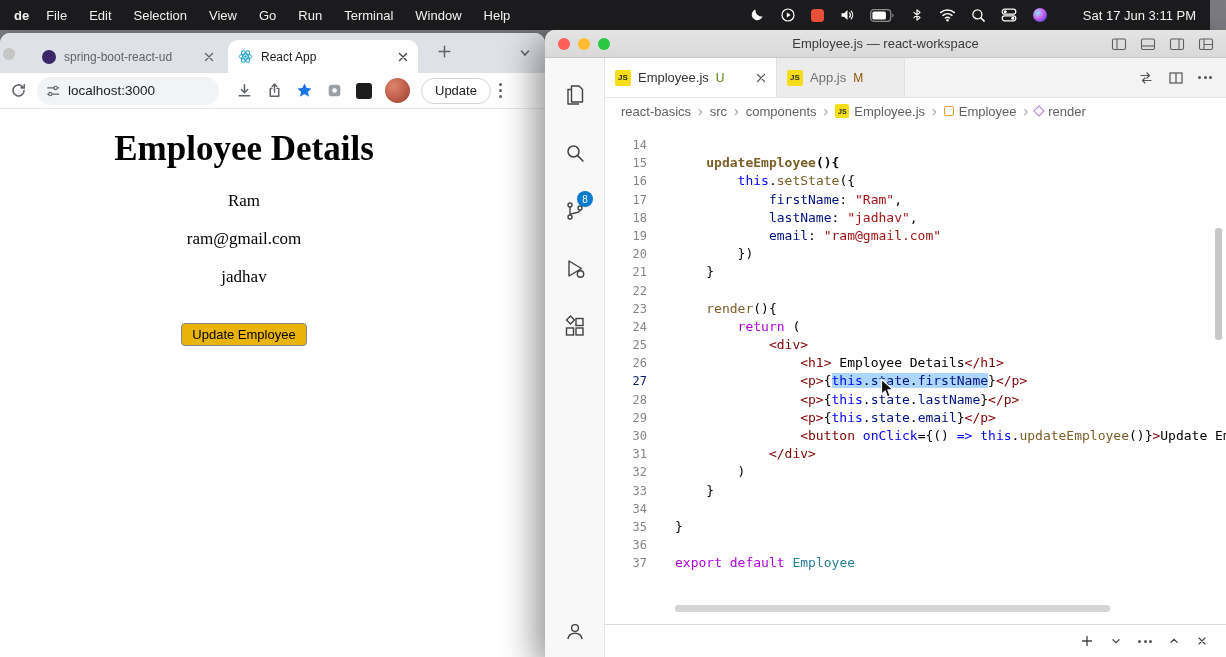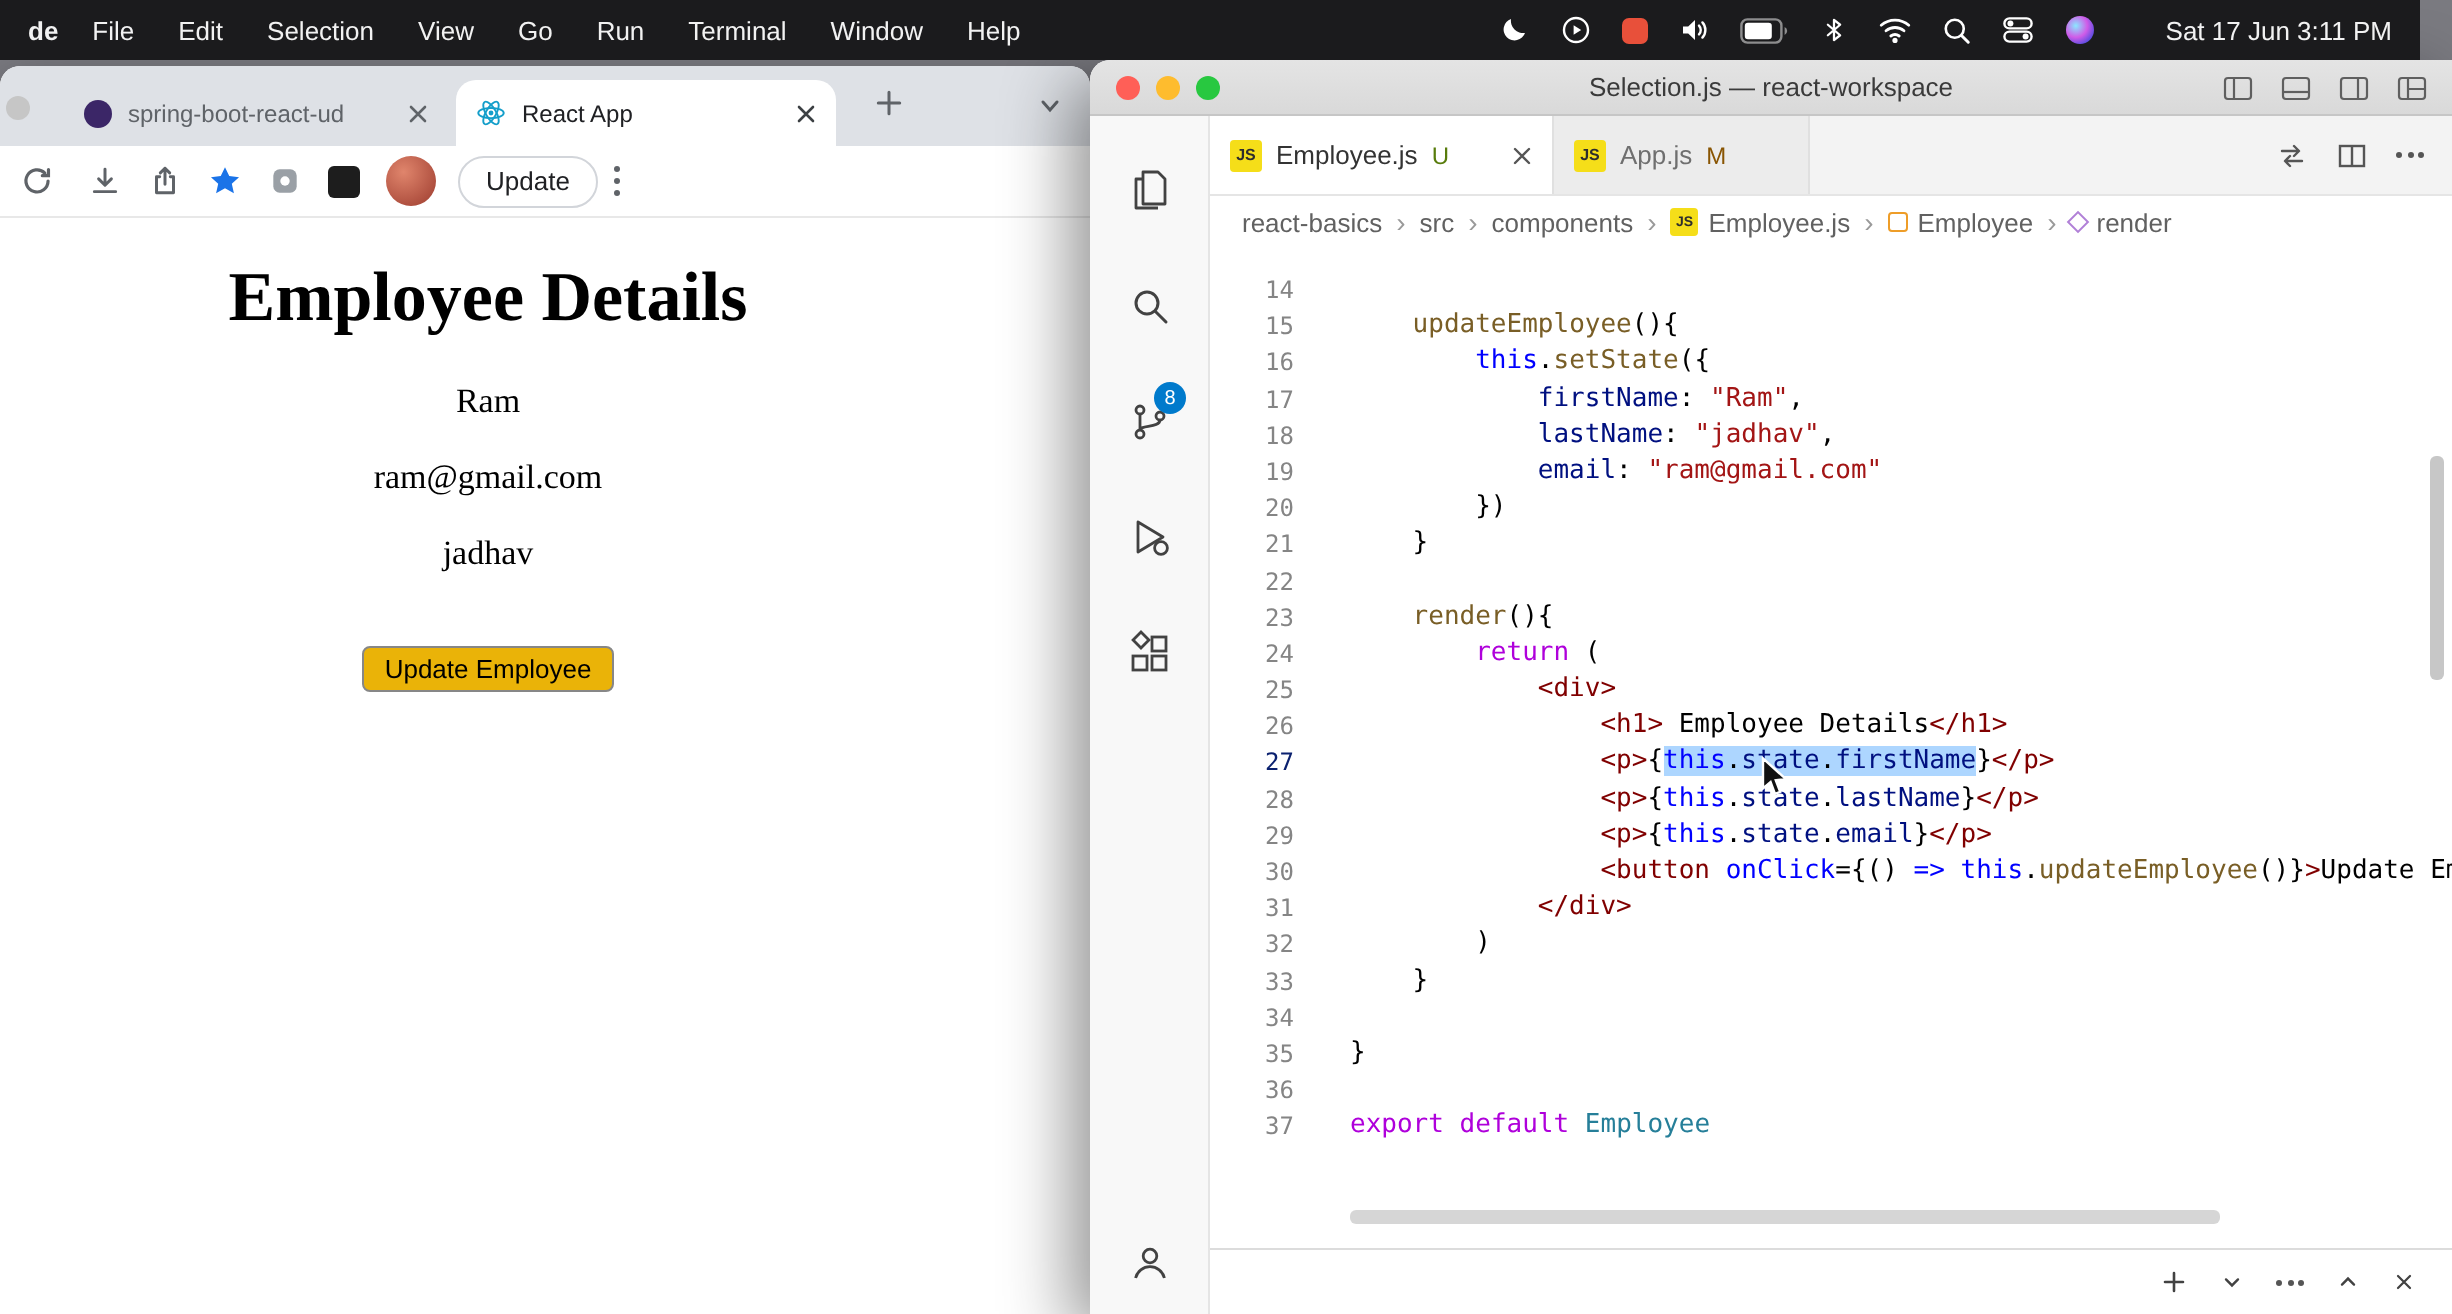--- a/index.html
+++ b/index.html
@@ -219,20 +219,30 @@
       </span>
   </div>
 
   <div class="br-toolbar">
     <span>
         <svg width="17" height="17" viewBox="0 0 16 16" fill="none" stroke="#5f6368" stroke-width="1.5" stroke-linecap="round">
           <path d="M13.2 8a5.2 5.2 0 1 1-1.5-3.7"></path>
           <path d="M13.4 2.6v2.9h-2.9"></path>
         </svg>
       </span>
+    <div class="omnibox">
+      <span>
+          <svg width="14" height="14" viewBox="0 0 16 16" stroke="#5f6368" stroke-width="1.3" stroke-linecap="round">
+            <path d="M2 4.5h7M13.5 4.5h1M2 11.5h1M7.5 11.5h7" fill="none"></path>
+            <circle cx="11" cy="4.5" r="1.9" fill="none"></circle>
+            <circle cx="5" cy="11.5" r="1.9" fill="none"></circle>
+          </svg>
+        </span>
+      <span class="omnibox-text">localhost:3000</span>
+    </div>
     <div class="tb-icons">
       <span>
           <svg width="17" height="17" viewBox="0 0 16 16" fill="none" stroke="#5f6368" stroke-width="1.4" stroke-linecap="round" stroke-linejoin="round">
             <path d="M8 2.5v7M5 7l3 3 3-3M3 13h10"></path>
           </svg>
         </span>
       <span>
           <svg width="17" height="17" viewBox="0 0 16 16" fill="none" stroke="#5f6368" stroke-width="1.4" stroke-linecap="round" stroke-linejoin="round">
             <path d="M5.5 6H4v7.5h8V6h-1.5M8 9.5V2M5.8 4.2L8 2l2.2 2.2"></path>
           </svg>
@@ -274,21 +284,21 @@
   </div>
 </div>
 
 <div class="vscode">
   <div class="vs-titlebar">
     <div class="traffic">
       <span class="tl red"></span>
       <span class="tl yellow"></span>
       <span class="tl green"></span>
     </div>
-    <span>Selection.js — react-workspace</span>
+    <span>Employee.js — react-workspace</span>
     <div class="vs-title-icons">
       <span>
           <svg width="16" height="16" viewBox="0 0 16 16" fill="none" stroke="currentColor" stroke-width="1.1">
             <rect x="1.5" y="3" width="13" height="10.5" rx="1.5"></rect>
             <path d="M6 3v10.5"></path>
           </svg>
         </span>
       <span>
           <svg width="16" height="16" viewBox="0 0 16 16" fill="none" stroke="currentColor" stroke-width="1.1">
             <rect x="1.5" y="3" width="13" height="10.5" rx="1.5"></rect>
@@ -405,21 +415,21 @@
           <span class="sym-class"></span>
           <span>Employee</span>
           <span class="bc-sep">›</span>
           <span class="sym-method"></span>
           <span>render</span>
         </div>
 
       <div class="vs-editor">
         <div>
             <div class="code-line"><span class="ln">14</span><span class="lc" style="padding-left: 0ch;"></span></div>
-            <div class="code-line"><span class="ln">15</span><span class="lc" style="padding-left: 4ch;"><span class="tok-fn">updateEmployee</span><span class="tok-pun">(){</span></span></div>
+            <div class="code-line"><span class="ln">15</span><span class="lc" style="padding-left: 4ch; font-weight: bold;"><span class="tok-fn">updateEmployee</span><span class="tok-pun">(){</span></span></div>
             <div class="code-line"><span class="ln">16</span><span class="lc" style="padding-left: 8ch;"><span class="tok-kw">this</span><span class="tok-pun">.</span><span class="tok-fn">setState</span><span class="tok-pun">({</span></span></div>
             <div class="code-line"><span class="ln">17</span><span class="lc" style="padding-left: 12ch;"><span class="tok-var">firstName</span><span class="tok-pun">: </span><span class="tok-str">"Ram"</span><span class="tok-pun">,</span></span></div>
             <div class="code-line"><span class="ln">18</span><span class="lc" style="padding-left: 12ch;"><span class="tok-var">lastName</span><span class="tok-pun">: </span><span class="tok-str">"jadhav"</span><span class="tok-pun">,</span></span></div>
             <div class="code-line"><span class="ln">19</span><span class="lc" style="padding-left: 12ch;"><span class="tok-var">email</span><span class="tok-pun">: </span><span class="tok-str">"ram@gmail.com"</span></span></div>
             <div class="code-line"><span class="ln">20</span><span class="lc" style="padding-left: 8ch;"><span class="tok-pun">})</span></span></div>
             <div class="code-line"><span class="ln">21</span><span class="lc" style="padding-left: 4ch;"><span class="tok-pun">}</span></span></div>
             <div class="code-line"><span class="ln">22</span><span class="lc" style="padding-left: 0ch;"></span></div>
             <div class="code-line"><span class="ln">23</span><span class="lc" style="padding-left: 4ch;"><span class="tok-fn">render</span><span class="tok-pun">(){</span></span></div>
             <div class="code-line"><span class="ln">24</span><span class="lc" style="padding-left: 8ch;"><span class="tok-ctl">return</span><span class="tok-pun"> (</span></span></div>
             <div class="code-line"><span class="ln">25</span><span class="lc" style="padding-left: 12ch;"><span class="tok-tag">&lt;div&gt;</span></span></div>

